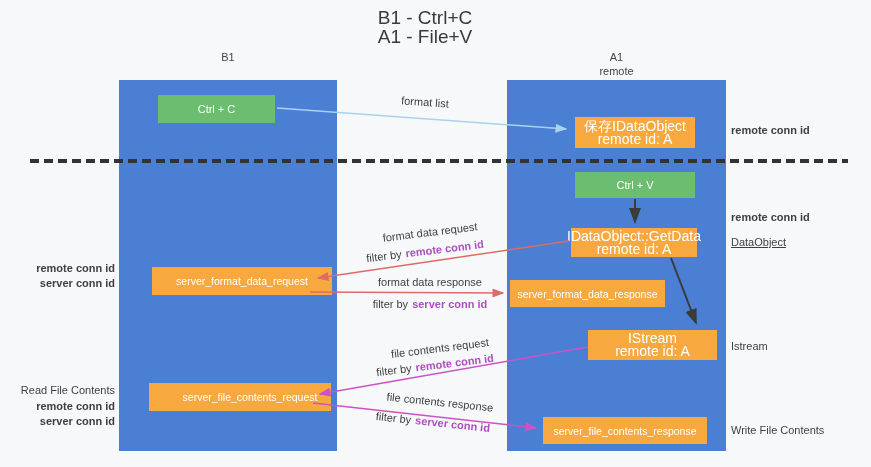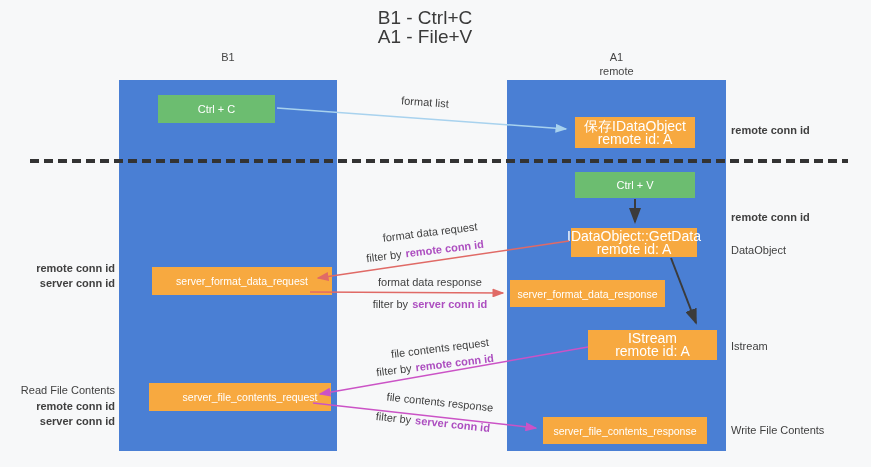--- a/index.html
+++ b/index.html
@@ -149,17 +149,17 @@
 
   <div class="side-label side-left purple" style="top:262px;">remote conn id</div>
   <div class="side-label side-left greenl" style="top:277px;">server conn id</div>
 
   <div class="side-label side-left" style="top:384px;">Read File Contents</div>
   <div class="side-label side-left purple" style="top:400px;">remote conn id</div>
   <div class="side-label side-left greenl" style="top:415px;">server conn id</div>
 
   <div class="side-label side-right purple" style="top:124px;">remote conn id</div>
   <div class="side-label side-right purple" style="top:211px;">remote conn id</div>
-  <div class="side-label side-right" style="top:244px;">DataObject</div>
+  <div class="side-label side-right" style="top:236px;text-decoration:underline;">DataObject</div>
   <div class="side-label side-right" style="top:340px;">Istream</div>
   <div class="side-label side-right" style="top:424px;">Write File Contents</div>
 
 </div>
 
 </body></html>

